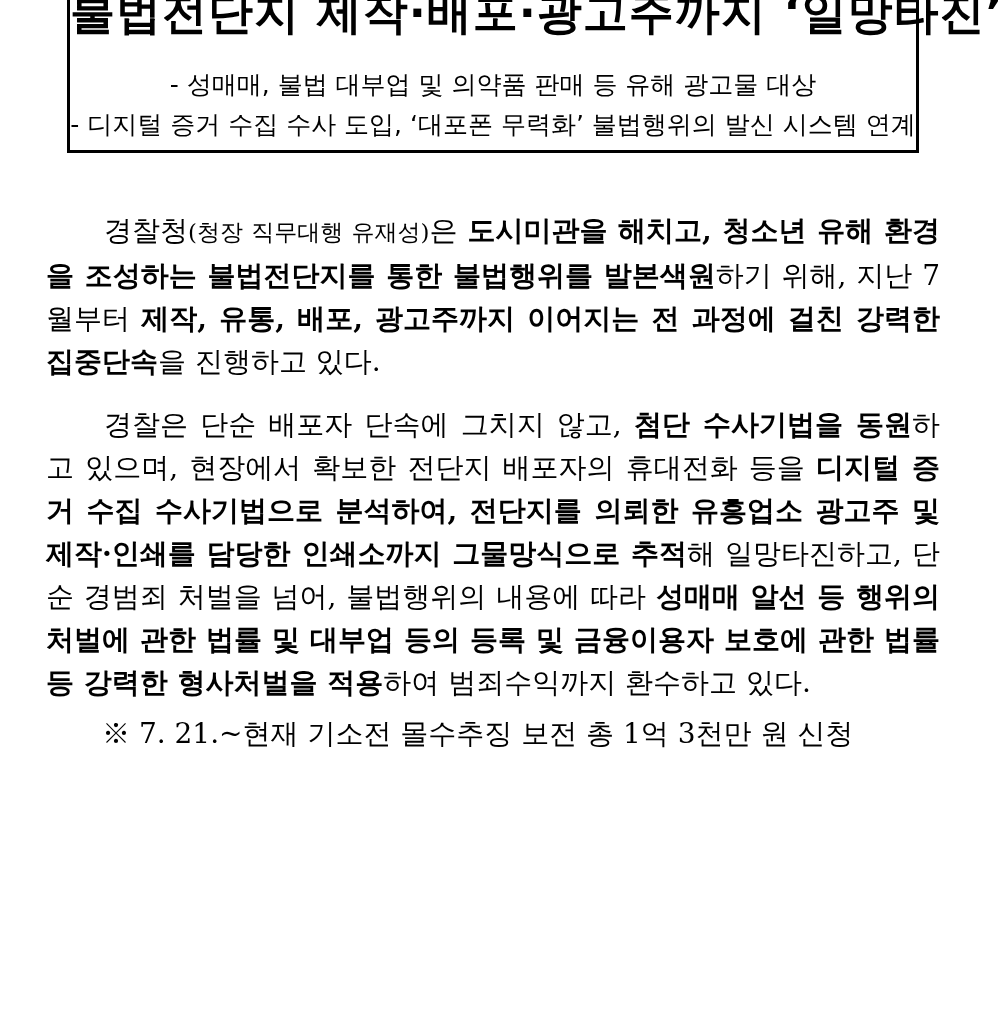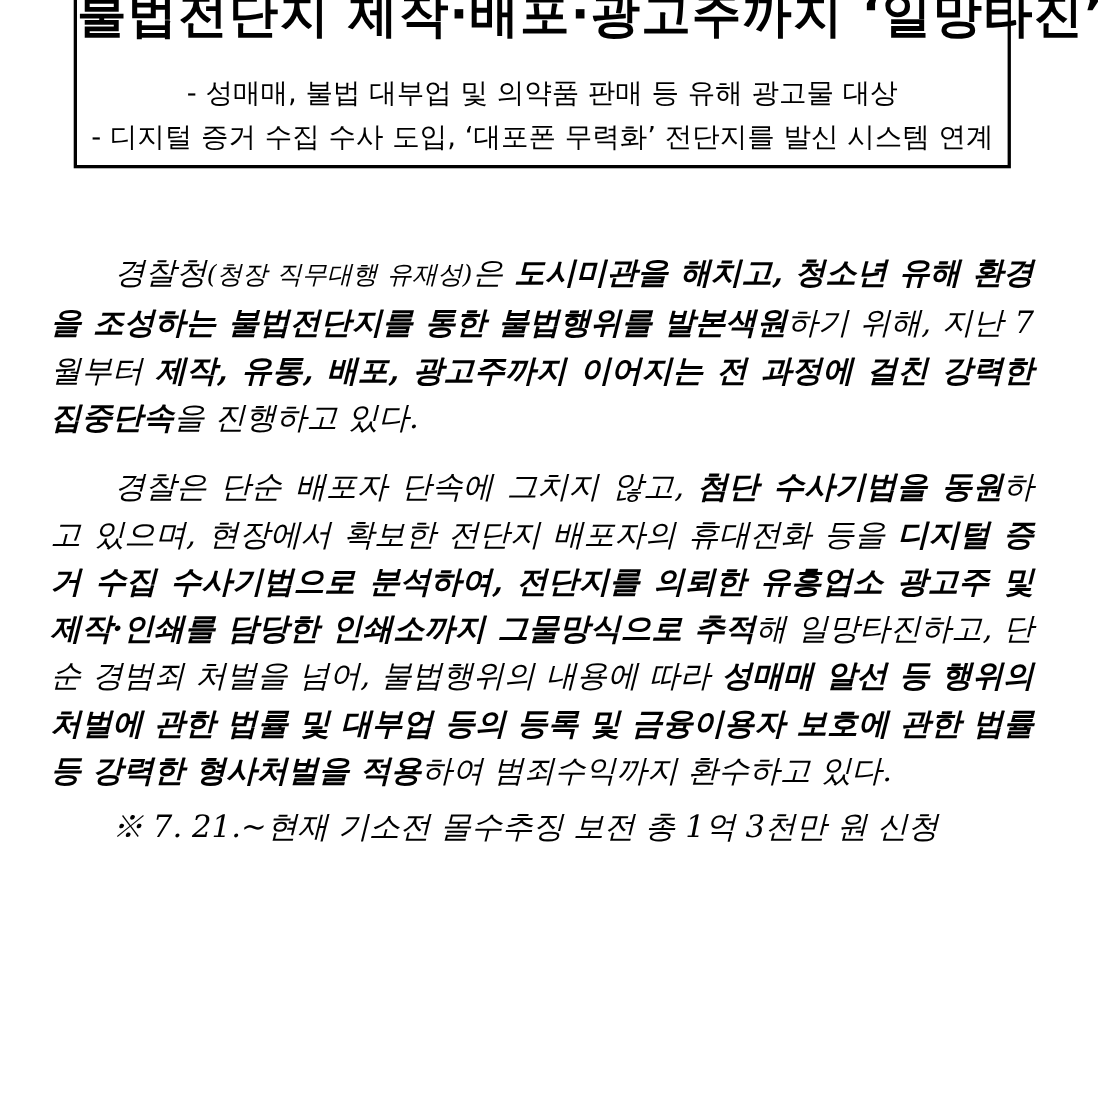--- a/index.html
+++ b/index.html
@@ -46,28 +46,27 @@
     font-weight: 500;
     letter-spacing: 0px;
     white-space: nowrap;
     text-align: center;
   }
 
   
   .doc-body {
     position: absolute;
     left: 46px;
-    top: 226px;
+    top: 209px;
     width: 894px;
     font-family: "DejaVu Serif", "Liberation Serif", serif;
     font-size: 28px;
     line-height: 43px;
     text-align: justify;
     word-break: break-all;
-    font-style: italic;
   }
   .doc-body p {
     margin: 0;
     text-indent: 58px;
   }
   .doc-body p.para-2 { margin-top: 20px; }
   .doc-body p.note-line {
     margin-top: 8px;
     text-indent: 56px;
     text-align: left;
@@ -81,21 +80,21 @@
 </style>
 </head>
 <body>
 
 <div class="page">
 
   <div class="title-box">
     <div class="doc-title">불법전단지 제작·배포·광고주까지 ‘일망타진’</div>
     <div class="subtitle-group">
       <div class="subtitle-line">- 성매매, 불법 대부업 및 의약품 판매 등 유해 광고물 대상</div>
-      <div class="subtitle-line">- 디지털 증거 수집 수사 도입, ‘대포폰 무력화’ 전단지를 발신 시스템 연계</div>
+      <div class="subtitle-line">- 디지털 증거 수집 수사 도입, ‘대포폰 무력화’ 불법행위의 발신 시스템 연계</div>
     </div>
   </div>
 
   <div class="doc-body">
     <p class="para-1"><span class="run-r">경찰청</span><span class="run-sm">(청장 직무대행 유재성)</span><span class="run-r">은 </span><span class="run-b">도시미관을 해치고, 청소년 유해 환경을 조성하는 불법전단지를 통한 불법행위를 발본색원</span><span class="run-r">하기 위해, 지난 7월부터 </span><span class="run-b">제작, 유통, 배포, 광고주까지 이어지는 전 과정에 걸친 강력한 집중단속</span><span class="run-r">을 진행하고 있다.</span></p>
     <p class="para-2"><span class="run-r">경찰은 단순 배포자 단속에 그치지 않고, </span><span class="run-b">첨단 수사기법을 동원</span><span class="run-r">하고 있으며, 현장에서 확보한 전단지 배포자의 휴대전화 등을 </span><span class="run-b">디지털 증거 수집 수사기법으로 분석하여, 전단지를 의뢰한 유흥업소 광고주 및 제작·인쇄를 담당한 인쇄소까지 그물망식으로 추적</span><span class="run-r">해 일망타진하고, 단순 경범죄 처벌을 넘어, 불법행위의 내용에 따라 </span><span class="run-b">성매매 알선 등 행위의 처벌에 관한 법률 및 대부업 등의 등록 및 금융이용자 보호에 관한 법률 등 강력한 형사처벌을 적용</span><span class="run-r">하여 범죄수익까지 환수하고 있다.</span></p>
     <p class="note-line"><span class="run-r">※ 7. 21.~현재 기소전 몰수추징 보전 총 1억 3천만 원 신청</span></p>
   </div>
 
 </div>

